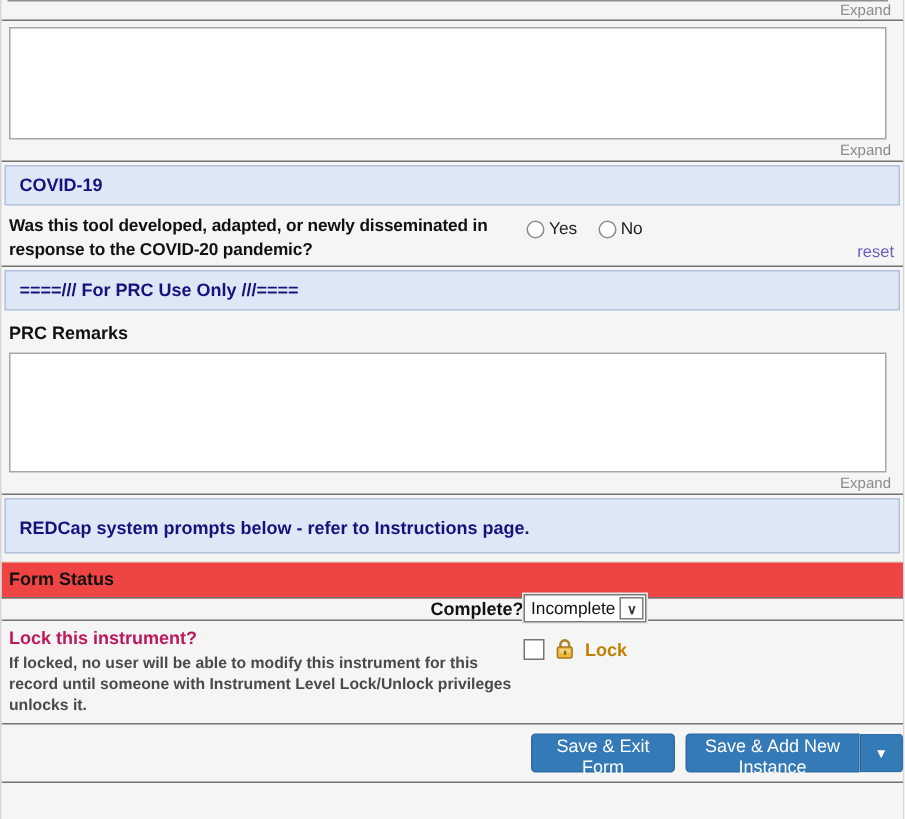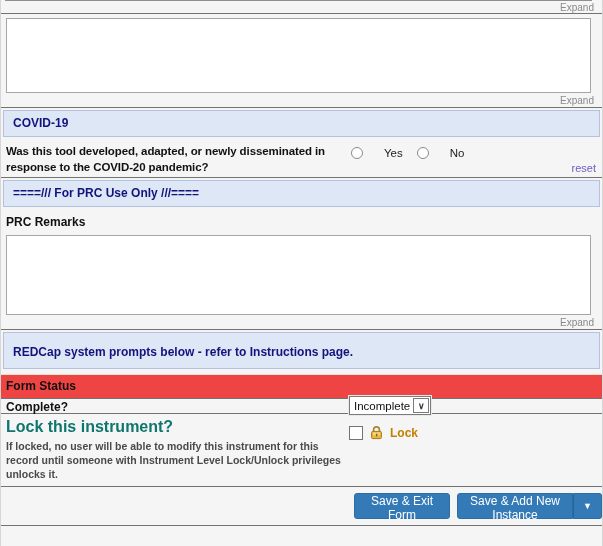--- a/index.html
+++ b/index.html
@@ -49,55 +49,55 @@
   .header-row.gap-below { padding-bottom:5px; }
 
   
   .question-row { height:39px; }
   .question-label {
     position:absolute; left:0; top:5px; width:350px;
     padding-left:5px; font-size:11.5px; font-weight:700; line-height:1.35; color:#111;
     letter-spacing:-0.1px;
   }
   .radio-group { position:absolute; left:350px; top:8px; display:flex; align-items:center; gap:14px; }
-  .radio-opt { display:flex; align-items:center; gap:21px; cursor:pointer; }
+  .radio-opt { display:flex; align-items:center; gap:3px; cursor:pointer; }
   .radio-circle {
     width:12px; height:12px; border-radius:50%;
     background:#fff; border:1px solid #8a8a8a; display:inline-block;
   }
   .radio-text { font-size:11.5px; color:#222; }
   .reset-link {
     position:absolute; right:6px; bottom:3px;
     font-size:11px; color:#6b5fc0; cursor:pointer;
   }
 
   
   .status-row { background:#ef4444; border-top:1px solid #e4e4cf; }
   .status-row .q-label { padding:4px 5px 4px 5px; }
 
   
-  .complete-row { height:15px; display:flex; align-items:center; }
+  .complete-row { height:15px; display:flex; align-items:center;text-align:right; }
   .left-col { width:348px; padding-left:5px; }
   .left-col .lbl { font-size:12px; font-weight:700; color:#111; }
   .fake-select {
     display:inline-flex; align-items:center;
     background:#ffffff; border:1px solid #7b7b7b;
     height:19px; padding-left:4px; cursor:pointer;
     box-shadow:0 0 0 1px #e9e9e9;
   }
   .fake-select .sel-text { font-size:11.5px; color:#111; padding-right:2px; }
   .sel-arrow {
     width:16px; height:15px; margin:1px; border:1px solid #7b7b7b;
     display:flex; align-items:center; justify-content:center;
     font-size:9px; color:#333; background:#fdfdfd; font-weight:700;
   }
 
   
   .lock-row { display:flex; padding:4px 0 5px 0; }
-  .lock-title { font-size:16px; font-weight:700; color:#0f766e; padding-bottom:3px; }
+  .lock-title { font-size:12px; font-weight:700; color:#be185d; padding-bottom:3px; }
   .lock-note { font-size:10.5px; font-weight:600; color:#4a4a4a; line-height:1.35; width:335px; }
   .lock-controls { display:flex; align-items:flex-start; gap:6px; padding-top:8px; }
   .checkbox {
     width:14px; height:14px; background:#fff; border:1px solid #757575; cursor:pointer;
   }
   .lock-word { font-size:12px; font-weight:700; color:#c28000; }
   .lock-icon { margin-top:-1px; }
 
   
   .buttons-row { padding:6px 0 6px 353px; display:flex; gap:7px; }

